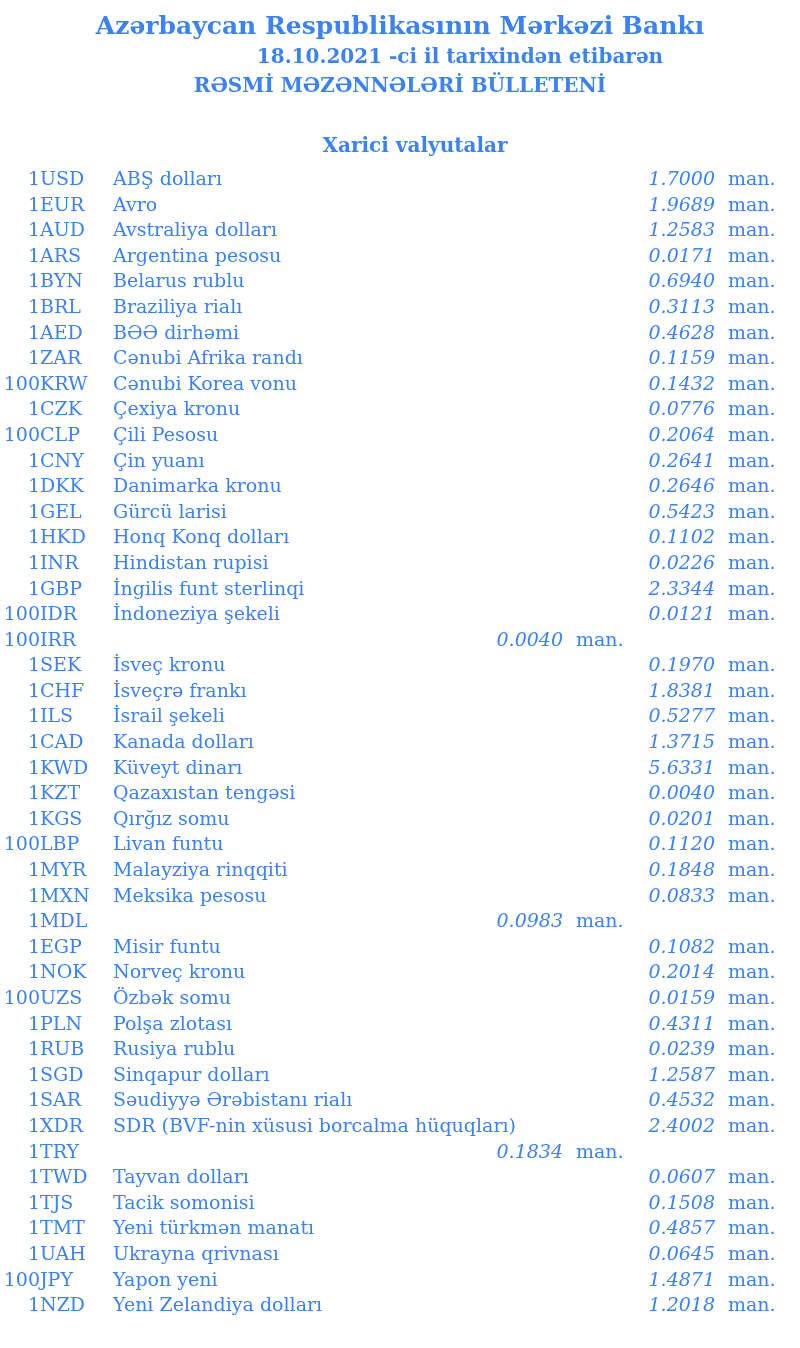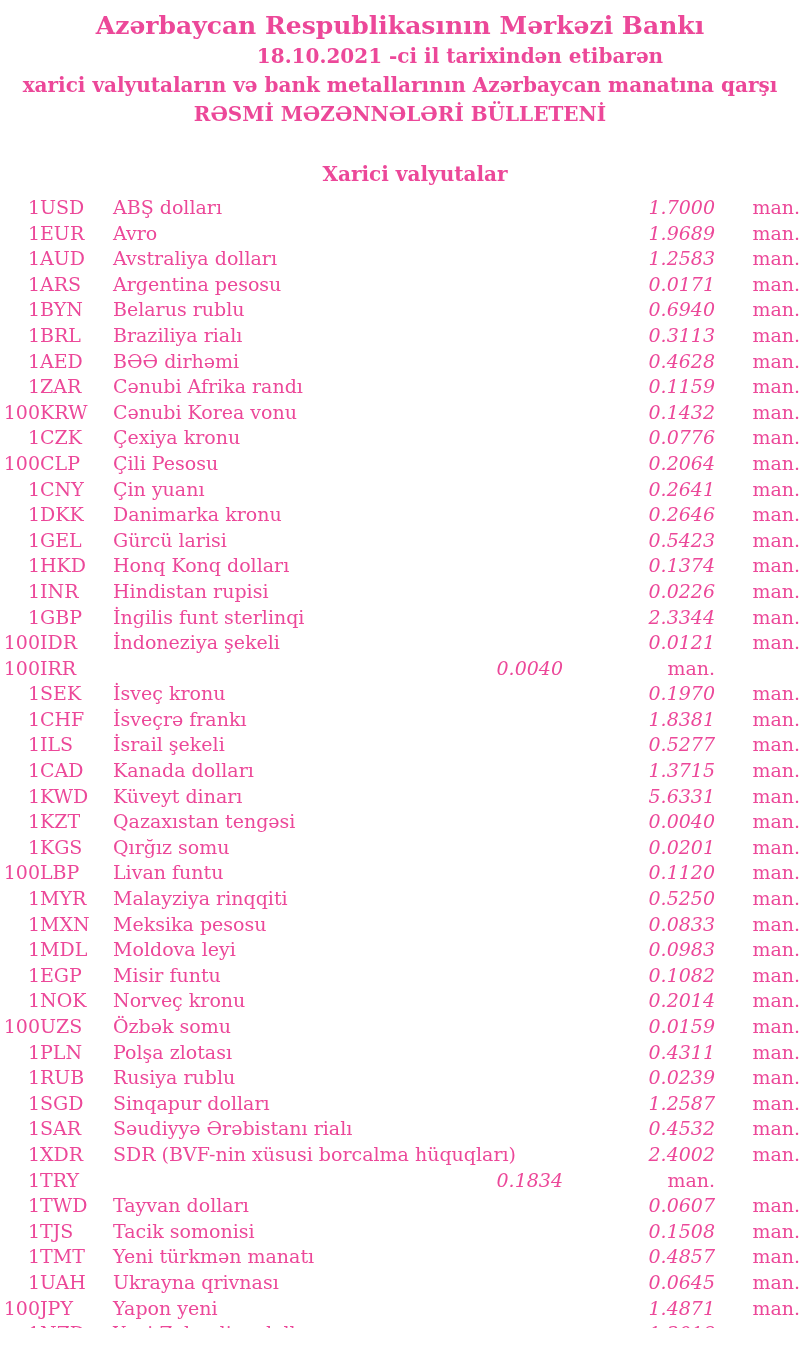--- a/index.html
+++ b/index.html
@@ -5,21 +5,21 @@
   html, body {
     margin: 0;
     padding: 0;
     background: #ffffff;
   }
   .page {
     position: relative;
     width: 800px;
     height: 1328px;
     background: #ffffff;
-    color: #ec4899;
+    color: #3b82f6;
     font-family: "DejaVu Serif", "Liberation Serif", serif;
     overflow: hidden;
   }
   .header {
     text-align: center;
     padding-top: 10px;
   }
   .title {
     font-size: 25px;
     font-weight: 700;
@@ -61,31 +61,29 @@
     white-space: nowrap;
     overflow: hidden;
   }
   .rate {
     text-align: right;
     font-weight: 400;
     font-style: italic;
   }
   .unit {
     padding-left: 13px;
-    text-align: right;
   }
 </style>
 </head>
 <body>
 
 <div class="page">
   <div class="header">
     <div class="title">Azərbaycan Respublikasının Mərkəzi Bankı</div>
     <div class="hline date-line">18.10.2021 -ci il tarixindən etibarən</div>
-    <div class="hline">xarici valyutaların və bank metallarının Azərbaycan manatına qarşı</div>
     <div class="hline">RƏSMİ MƏZƏNNƏLƏRİ BÜLLETENİ</div>
   </div>
 
   <div class="section-heading">Xarici valyutalar</div>
 
   <div class="table" id="currency-table">
   <div class="row">
     <span class="qty">1</span>
     <span class="code">USD</span>
     <span class="name">ABŞ dolları</span>
@@ -194,21 +192,21 @@
     <span class="code">GEL</span>
     <span class="name">Gürcü larisi</span>
     <span class="rate">0.5423</span>
     <span class="unit">man.</span>
   </div>
 
   <div class="row">
     <span class="qty">1</span>
     <span class="code">HKD</span>
     <span class="name">Honq Konq dolları</span>
-    <span class="rate">0.1374</span>
+    <span class="rate">0.1102</span>
     <span class="unit">man.</span>
   </div>
 
   <div class="row">
     <span class="qty">1</span>
     <span class="code">INR</span>
     <span class="name">Hindistan rupisi</span>
     <span class="rate">0.0226</span>
     <span class="unit">man.</span>
   </div>
@@ -297,36 +295,35 @@
     <span class="code">LBP</span>
     <span class="name">Livan funtu</span>
     <span class="rate">0.1120</span>
     <span class="unit">man.</span>
   </div>
 
   <div class="row">
     <span class="qty">1</span>
     <span class="code">MYR</span>
     <span class="name">Malayziya rinqqiti</span>
-    <span class="rate">0.5250</span>
+    <span class="rate">0.1848</span>
     <span class="unit">man.</span>
   </div>
 
   <div class="row">
     <span class="qty">1</span>
     <span class="code">MXN</span>
     <span class="name">Meksika pesosu</span>
     <span class="rate">0.0833</span>
     <span class="unit">man.</span>
   </div>
 
   <div class="row">
     <span class="qty">1</span>
     <span class="code">MDL</span>
-    <span class="name">Moldova leyi</span>
     <span class="rate">0.0983</span>
     <span class="unit">man.</span>
   </div>
 
   <div class="row">
     <span class="qty">1</span>
     <span class="code">EGP</span>
     <span class="name">Misir funtu</span>
     <span class="rate">0.1082</span>
     <span class="unit">man.</span>

